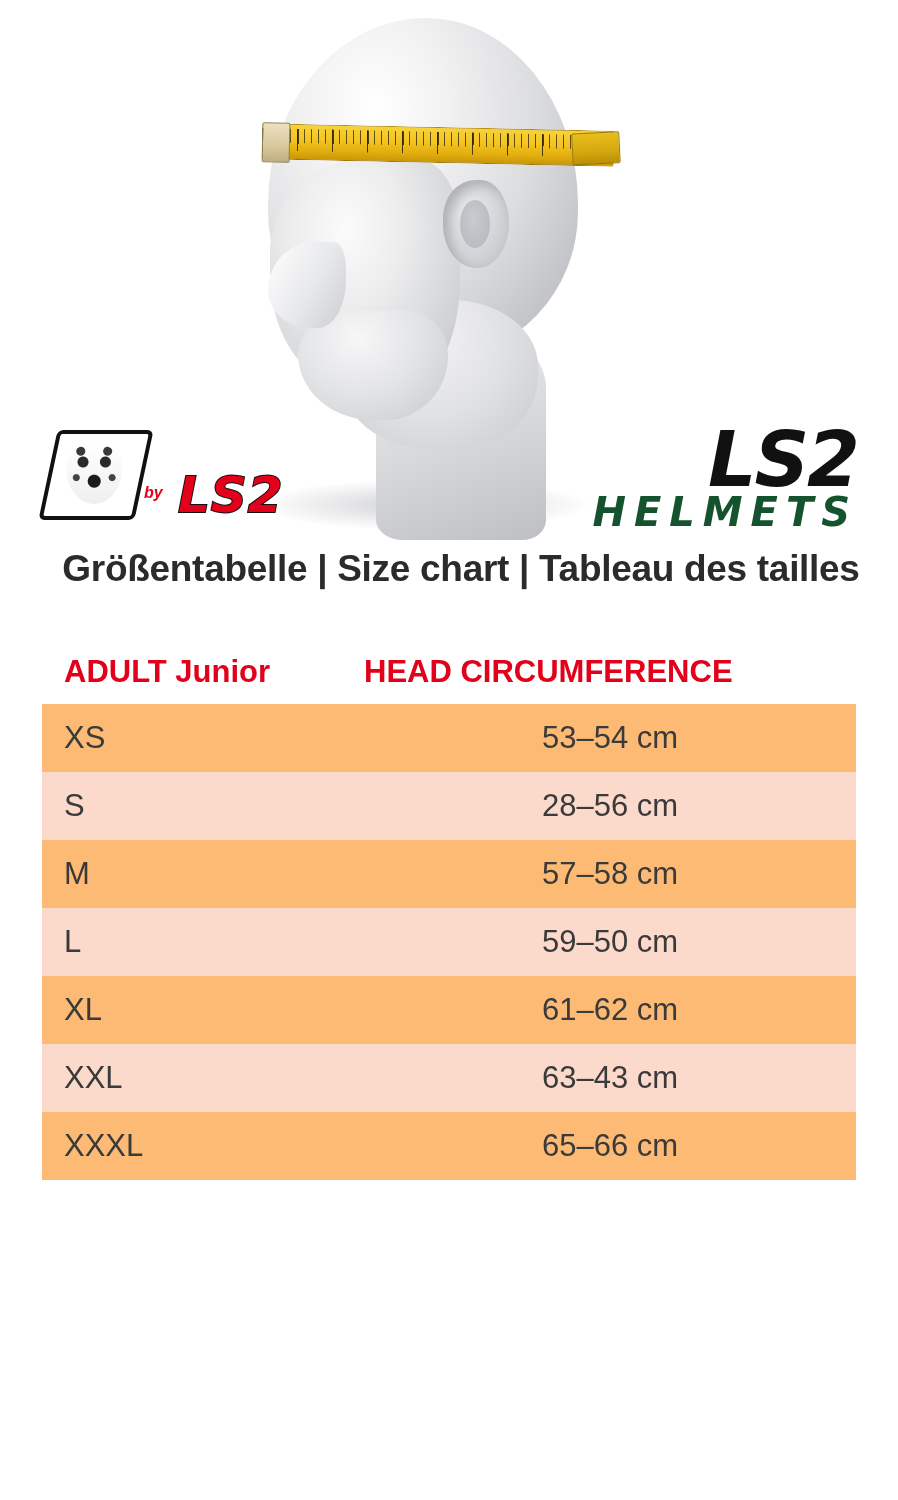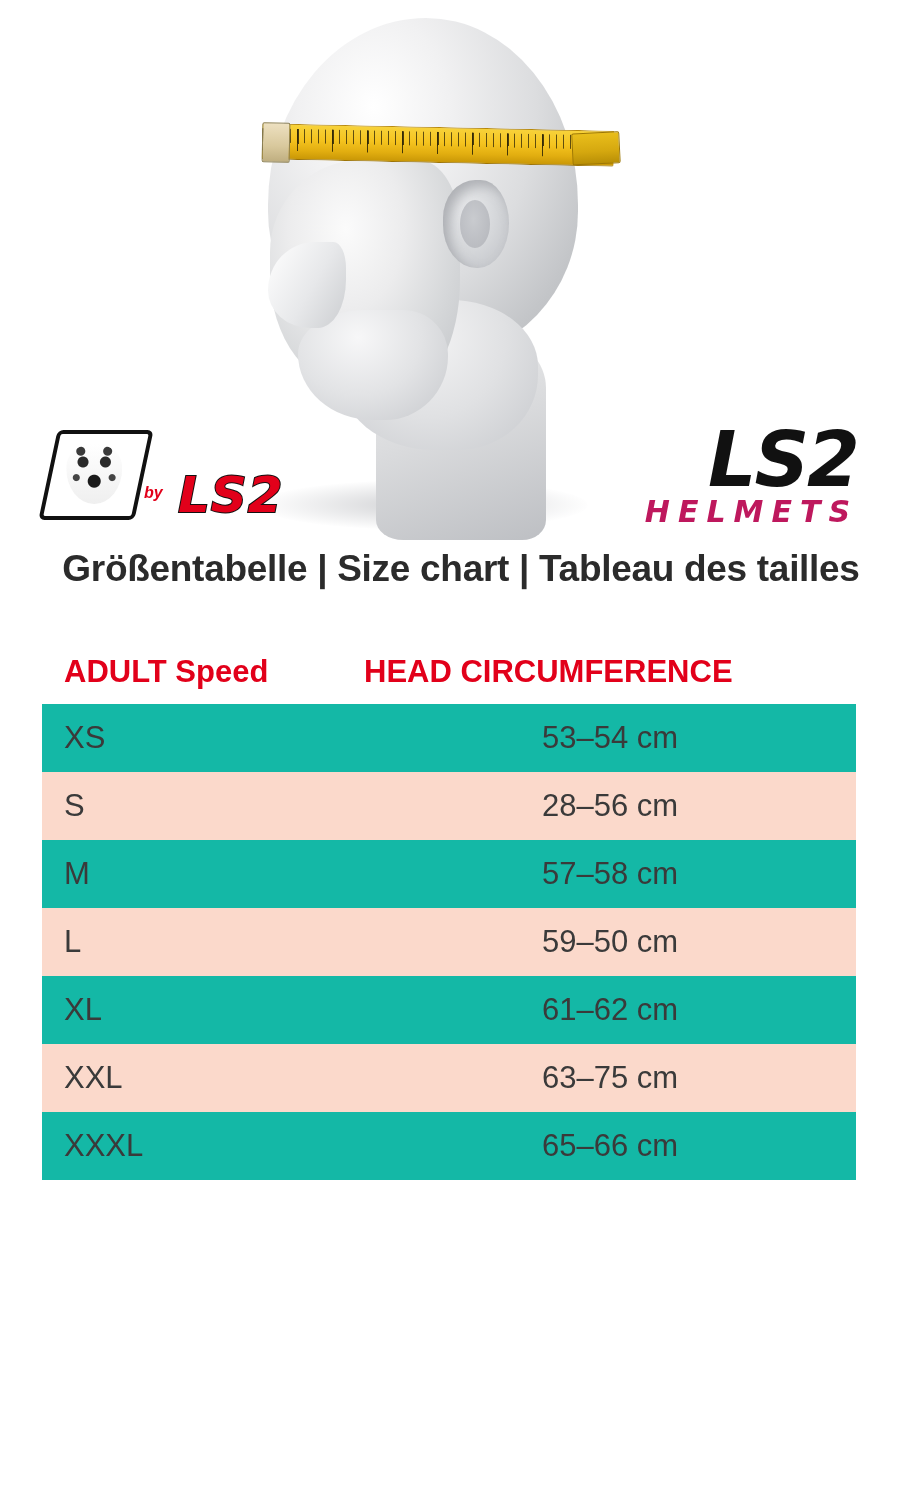--- a/index.html
+++ b/index.html
@@ -271,26 +271,26 @@
   .ls2-word {
     font-size: 76px;
     line-height: 72px;
     font-weight: bold;
     font-style: italic;
     color: #111;
     letter-spacing: -2px;
     font-family: "DejaVu Sans", sans-serif;
   }
   .ls2-sub {
-    font-size: 30px;
+    font-size: 40px;
     line-height: 32px;
     font-weight: bold;
     font-style: italic;
     letter-spacing: 8px;
-    color: #be185d;
+    color: #14532d;
     font-family: "DejaVu Sans", sans-serif;
   }
 
   
   .chart-title {
     position: absolute;
     left: 12px;
     top: 548px;
     width: 898px;
     text-align: center;
@@ -326,21 +326,21 @@
 
   td {
     font-size: 31px;
     color: #3a3a3a;
     height: 66px;
     vertical-align: middle;
   }
   td.size-cell { padding-left: 22px; text-align: left; }
   td.circ-cell { text-align: center; }
 
-  tr.band-a td { background: #14b8a6; }
+  tr.band-a td { background: #fdba74; }
   tr.band-b td { background: #fbd9cb; }
 </style>
 </head>
 <body>
 
 <div class="page">
 
   <div class="hero">
     <div class="head-wrap">
       <div class="head-shadow"></div>
@@ -378,21 +378,21 @@
       </div>
     </div>
   </div>
 
   <div class="chart-title">Größentabelle | Size chart | Tableau des tailles</div>
 
   <div class="table-block" id="adult-table">
     <table>
       <thead>
         <tr>
-          <th class="col-size">ADULT Speed</th>
+          <th class="col-size">ADULT Junior</th>
           <th class="col-circ">HEAD CIRCUMFERENCE</th>
         </tr>
       </thead>
       <tbody>
         <tr class="band-a">
           <td class="size-cell">XS</td>
           <td class="circ-cell">53–54 cm</td>
         </tr>
         <tr class="band-b">
           <td class="size-cell">S</td>
@@ -405,21 +405,21 @@
         <tr class="band-b">
           <td class="size-cell">L</td>
           <td class="circ-cell">59–50 cm</td>
         </tr>
         <tr class="band-a">
           <td class="size-cell">XL</td>
           <td class="circ-cell">61–62 cm</td>
         </tr>
         <tr class="band-b">
           <td class="size-cell">XXL</td>
-          <td class="circ-cell">63–75 cm</td>
+          <td class="circ-cell">63–43 cm</td>
         </tr>
         <tr class="band-a">
           <td class="size-cell">XXXL</td>
           <td class="circ-cell">65–66 cm</td>
         </tr>
       </tbody>
     </table>
   </div>
 
 

